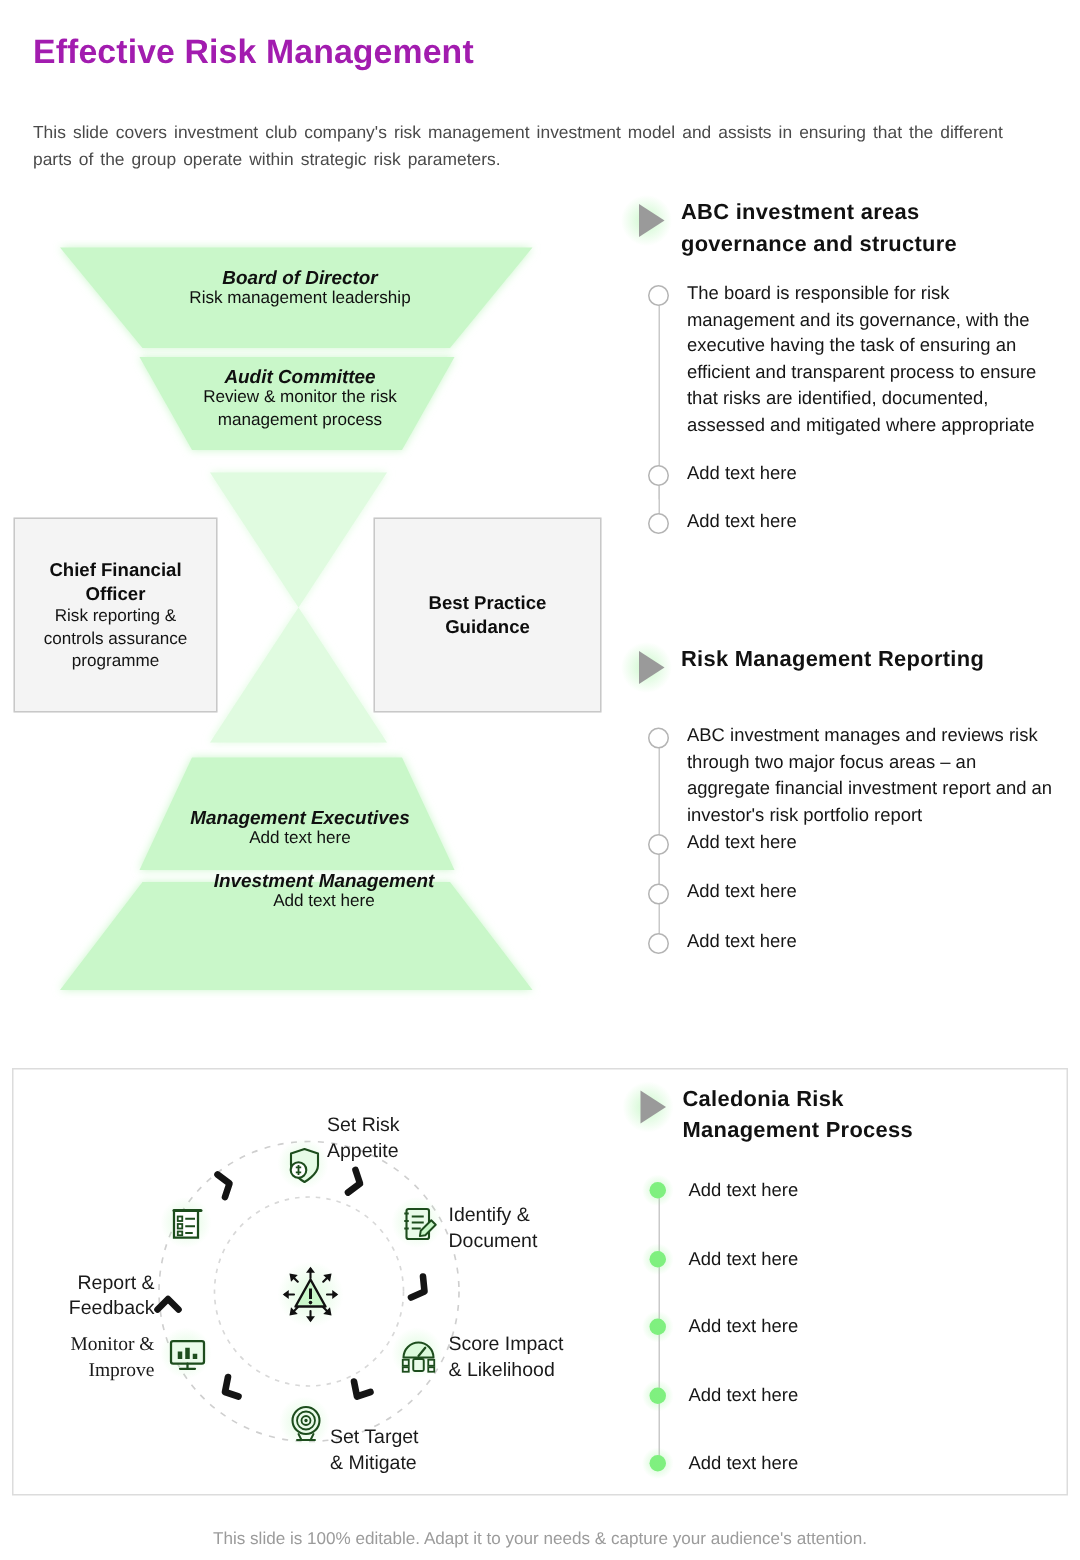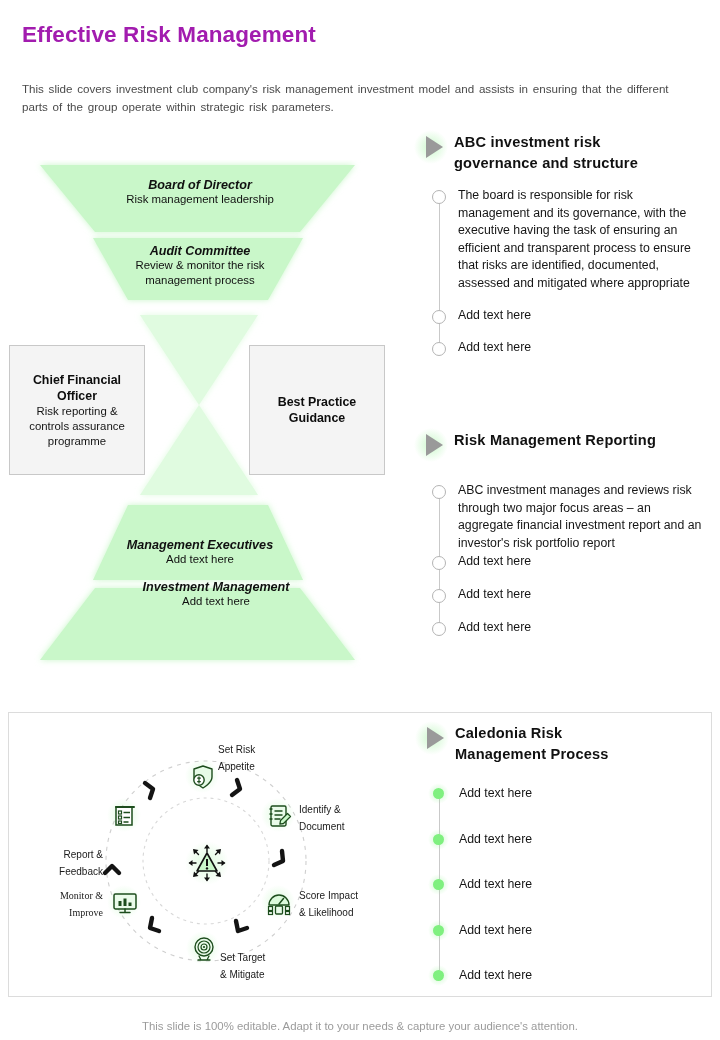--- a/index.html
+++ b/index.html
@@ -88,21 +88,21 @@
     background: radial-gradient(closest-side, rgba(130,240,130,.40), rgba(190,248,190,0));
   }
 
   
   .bottom-panel {
     position: absolute; left: 8px; top: 712px; width: 704px; height: 285px;
     border: 1px solid #dcdcdc; background: #fff;
   }
   .cycle { position: absolute; left: 0px; top: 0px; width: 400px; height: 285px; }
   .cyc-label {
-    position: absolute; font-size: 10px; line-height: 17px; color: #1a1a1a;
+    position: absolute; font-size: 13px; line-height: 17px; color: #1a1a1a;
   }
   .cyc-icon { position: absolute; width: 34px; height: 34px; }
   .cyc-icon .ic-glow{
     position:absolute; left:0; top:0; width:34px; height:34px; border-radius:50%;
     background: radial-gradient(closest-side, rgba(140,240,140,.30), rgba(190,248,190,0));
   }
   .cyc-icon svg { position: absolute; left: 5px; top: 5px; }
 
   
   .footer {
@@ -166,33 +166,33 @@
     </div>
 
     <div class="sidebox" style="left:9px; top:185px; width:136px; height:130px;">
       <div class="sb-title" style="white-space:pre-line;">Chief Financial
 Officer</div>
       <div class="sb-sub" style="white-space:pre-line;">Risk reporting &amp;
 controls assurance
 programme</div>
     </div>
 
-    <div class="sidebox" style="left:249px; top:185px; width:136px; height:130px;">
+    <div class="sidebox" style="left:249px; top:185px; width:152px; height:130px;">
       <div class="sb-title" style="white-space:pre-line;">Best Practice
 Guidance</div>
     </div>
   </div>
 
   <div class="section" style="left:420px; top:132px; width:288px;">
     <div class="sec-head">
       <div class="tri-wrap">
         <div class="tri-glow"></div>
           <div class="tri"></div>
       </div>
-      <div class="sec-title" style="white-space:pre-line;">ABC investment risk
+      <div class="sec-title" style="white-space:pre-line;">ABC investment areas
 governance and structure</div>
     </div>
     <div class="bullets" style="margin-top:12px;">
       <div class="bullet" style="margin-bottom:13px;">
         <div class="b-marker">
             <div class="b-circle"></div>
           <div class="b-line" style="height:136px;"></div>
           </div>
         <div class="b-text" style="width:248px;">The board is responsible for risk management and its governance, with the executive having the task of ensuring an efficient and transparent process to ensure that risks are identified, documented, assessed and mitigated where appropriate</div>
       </div>

